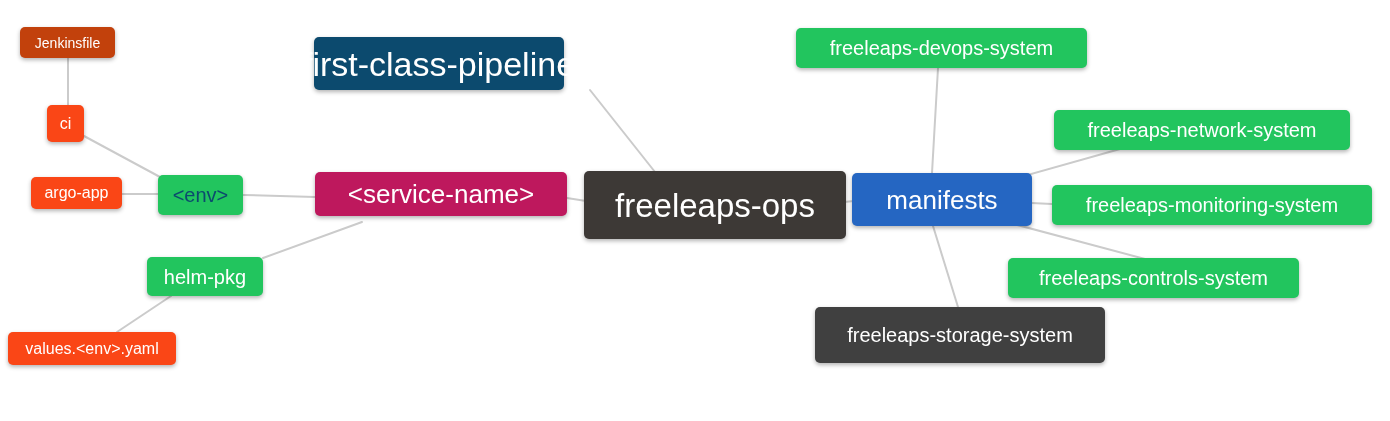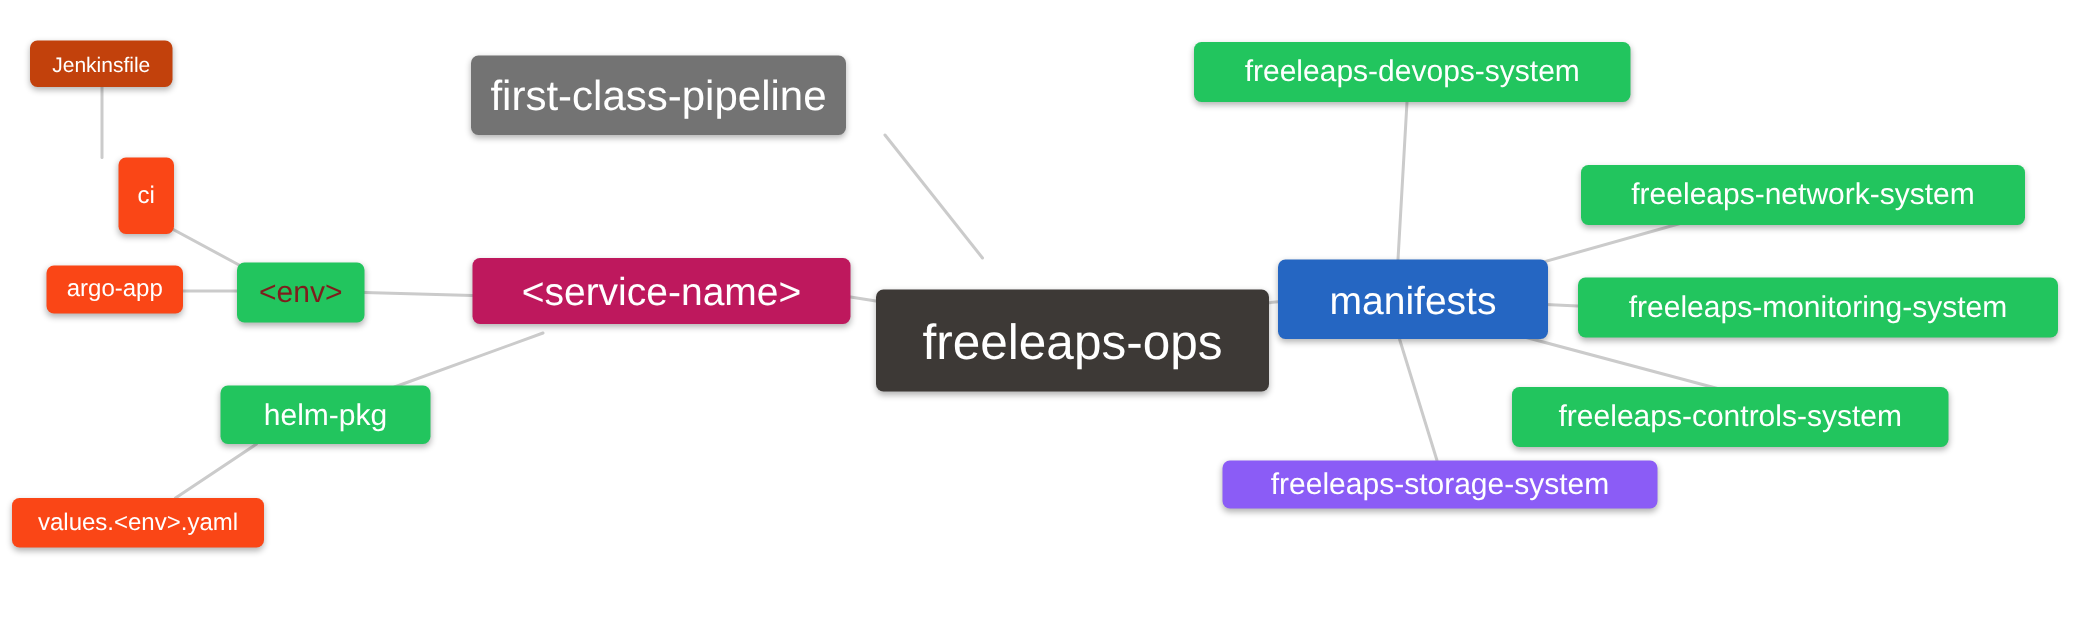--- a/index.html
+++ b/index.html
@@ -52,29 +52,29 @@
       <line x1="567" y1="198" x2="586" y2="201" stroke="#CBCBCB" stroke-width="2" stroke-linecap="round"></line>
       <line x1="590" y1="90" x2="655" y2="172" stroke="#CBCBCB" stroke-width="2" stroke-linecap="round"></line>
       <line x1="844" y1="202" x2="854" y2="201" stroke="#CBCBCB" stroke-width="2" stroke-linecap="round"></line>
       <line x1="938" y1="68" x2="932" y2="173" stroke="#CBCBCB" stroke-width="2" stroke-linecap="round"></line>
       <line x1="1010" y1="180" x2="1120" y2="149" stroke="#CBCBCB" stroke-width="2" stroke-linecap="round"></line>
       <line x1="1010" y1="202" x2="1052" y2="204" stroke="#CBCBCB" stroke-width="2" stroke-linecap="round"></line>
       <line x1="1010" y1="223" x2="1145" y2="259" stroke="#CBCBCB" stroke-width="2" stroke-linecap="round"></line>
       <line x1="933" y1="226" x2="958" y2="307" stroke="#CBCBCB" stroke-width="2" stroke-linecap="round"></line>
     </svg>
   <div id="nodes">
-      <div class="node" style="left: 584px; top: 171px; width: 262px; height: 68px; font-size: 33px; background: rgb(61, 57, 54); color: rgb(255, 255, 255); margin-top: 22px;">freeleaps-ops</div>
-      <div class="node" style="left: 314px; top: 37px; width: 250px; height: 53px; font-size: 28px; background: #737373; color: rgb(255, 255, 255);">first-class-pipeline</div>
+      <div class="node" style="left: 584px; top: 171px; width: 262px; height: 68px; font-size: 33px; background: rgb(61, 57, 54); color: rgb(255, 255, 255);">freeleaps-ops</div>
+      <div class="node" style="left: 314px; top: 37px; width: 250px; height: 53px; font-size: 34px; background: #0c4a6e; color: rgb(255, 255, 255);">first-class-pipeline</div>
       <div class="node" style="left: 315px; top: 172px; width: 252px; height: 44px; font-size: 26px; background: #be185d; color: rgb(255, 255, 255);">&lt;service-name&gt;</div>
       <div class="node" style="left: 852px; top: 173px; width: 180px; height: 53px; font-size: 26px; background: rgb(37, 102, 194); color: rgb(255, 255, 255);">manifests</div>
-      <div class="node" style="left: 158px; top: 175px; width: 85px; height: 40px; font-size: 20px; background: rgb(34, 197, 94); color: #7f1d1d;">&lt;env&gt;</div>
-      <div class="node" style="left: 147px; top: 257px; width: 140px; height: 39px; font-size: 20px; background: rgb(34, 197, 94); color: rgb(255, 255, 255);">helm-pkg</div>
+      <div class="node" style="left: 158px; top: 175px; width: 85px; height: 40px; font-size: 20px; background: rgb(34, 197, 94); color: #0c4a6e;">&lt;env&gt;</div>
+      <div class="node" style="left: 147px; top: 257px; width: 116px; height: 39px; font-size: 20px; background: rgb(34, 197, 94); color: rgb(255, 255, 255);">helm-pkg</div>
       <div class="node" style="left: 796px; top: 28px; width: 291px; height: 40px; font-size: 20px; background: rgb(34, 197, 94); color: rgb(255, 255, 255);">freeleaps-devops-system</div>
       <div class="node" style="left: 1054px; top: 110px; width: 296px; height: 40px; font-size: 20px; background: rgb(34, 197, 94); color: rgb(255, 255, 255);">freeleaps-network-system</div>
       <div class="node" style="left: 1052px; top: 185px; width: 320px; height: 40px; font-size: 20px; background: rgb(34, 197, 94); color: rgb(255, 255, 255);">freeleaps-monitoring-system</div>
       <div class="node" style="left: 1008px; top: 258px; width: 291px; height: 40px; font-size: 20px; background: rgb(34, 197, 94); color: rgb(255, 255, 255);">freeleaps-controls-system</div>
-      <div class="node" style="left: 815px; top: 307px; width: 290px; height: 32px; font-size: 20px; background: #8b5cf6; color: rgb(255, 255, 255);">freeleaps-storage-system</div>
-      <div class="node" style="left: 47px; top: 105px; width: 37px; height: 51px; font-size: 16px; background: rgb(250, 70, 22); color: rgb(255, 255, 255); margin-left: 32px;">ci</div>
+      <div class="node" style="left: 815px; top: 307px; width: 290px; height: 56px; font-size: 20px; background: #404040; color: rgb(255, 255, 255);">freeleaps-storage-system</div>
+      <div class="node" style="left: 47px; top: 105px; width: 37px; height: 37px; font-size: 16px; background: rgb(250, 70, 22); color: rgb(255, 255, 255);">ci</div>
       <div class="node" style="left: 31px; top: 177px; width: 91px; height: 32px; font-size: 16px; background: rgb(250, 70, 22); color: rgb(255, 255, 255);">argo-app</div>
       <div class="node" style="left: 8px; top: 332px; width: 168px; height: 33px; font-size: 16px; background: rgb(250, 70, 22); color: rgb(255, 255, 255);">values.&lt;env&gt;.yaml</div>
       <div class="node" style="left: 20px; top: 27px; width: 95px; height: 31px; font-size: 14px; background: #c2410c; color: rgb(255, 255, 255);">Jenkinsfile</div>
     </div>
 </div>
 
 </body></html>

